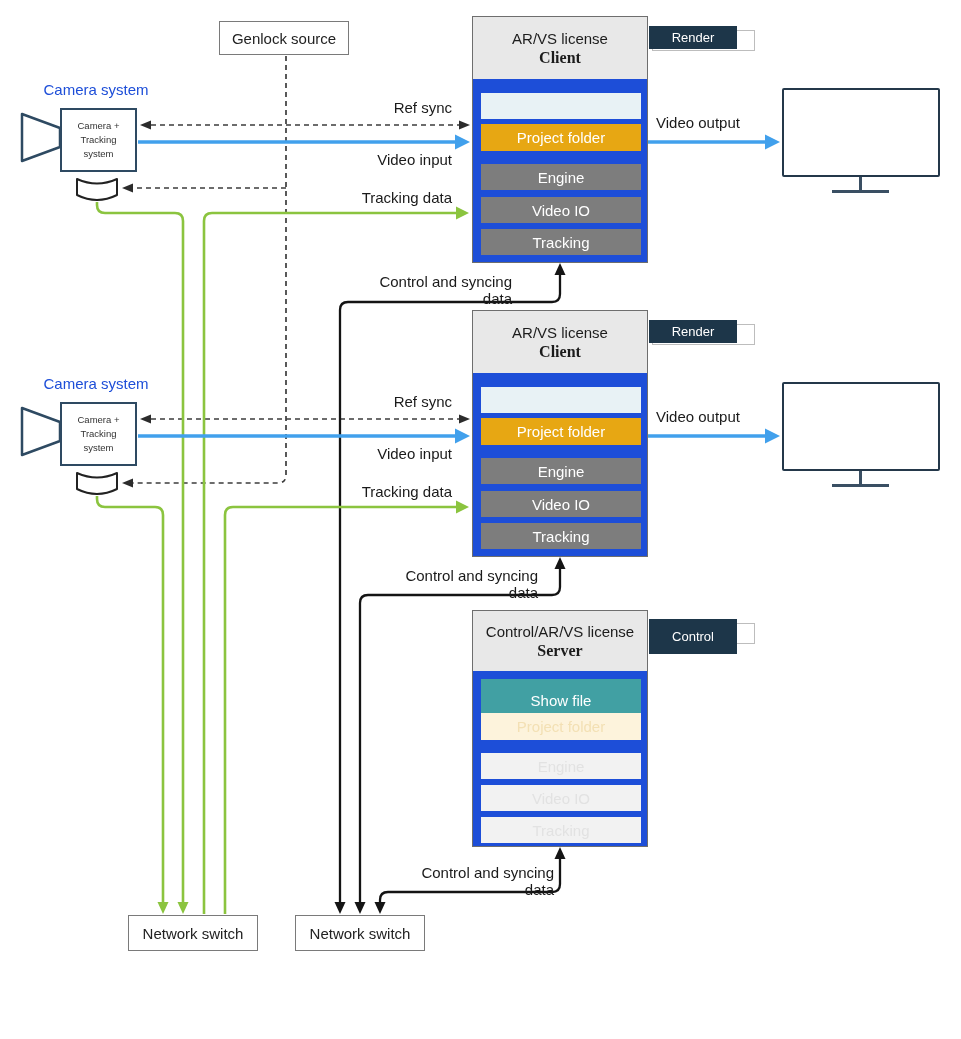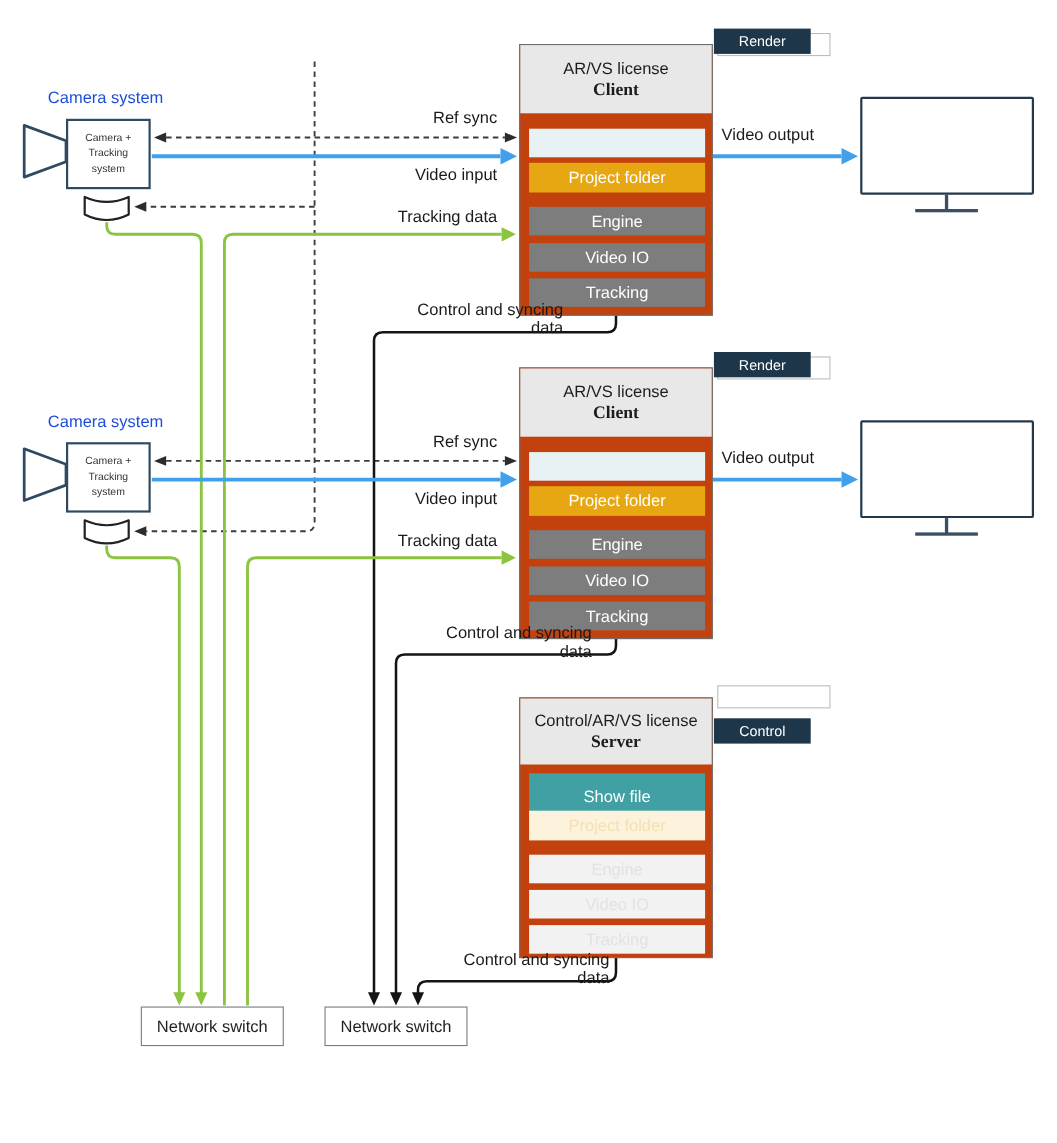--- a/index.html
+++ b/index.html
@@ -11,21 +11,21 @@
     --box-border:#6e6e6e; --line-black:#141414; --dashed:#3c3c3c;
   }
   *{box-sizing:border-box;margin:0;padding:0;}
   body{background:#fff;font-family:"Liberation Sans","DejaVu Sans",sans-serif;color:#1f1f1f;}
   #canvas{position:relative;width:961px;height:1039px;background:#fff;overflow:hidden;}
   #wires{position:absolute;left:0;top:0;width:961px;height:1039px;}
   .abs{position:absolute;}
   .simplebox{background:#fff;border:1px solid #7a7a7a;text-align:center;font-size:15px;color:#222;display:flex;align-items:center;justify-content:center;}
   .cam-label{font-size:15px;color:#1d4ed8;text-align:center;}
   .cam-body{background:#fff;border:2px solid var(--cam-border);display:flex;align-items:center;justify-content:center;text-align:center;font-size:9.5px;line-height:1.5;color:#333;white-space:pre-line;}
-  .node{background:#c2410c;border:1.5px solid var(--box-border);margin-top:24px;}
+  .node{background:#1d4ed8;border:1.5px solid var(--box-border);}
   .node-header{position:absolute;left:0;top:0;right:0;background:var(--header-bg);text-align:center;display:flex;flex-direction:column;justify-content:center;gap:2px;}
   .node-header .license{font-size:15px;color:#1c1c1c;}
   .node-header .role{font-size:16px;font-weight:bold;color:#1c1c1c;font-family:Liberation Serif, serif;}
   .mod{position:absolute;left:8px;width:160px;text-align:center;font-size:15px;display:flex;align-items:center;justify-content:center;}
   .mod.pale{background:var(--pale-blue);}
   .mod.folder{background:var(--orange);color:#fff;}
   .mod.gray{background:var(--gray-mod);color:#fff;}
   .mod.show{background:var(--teal);color:#fff;}
   .mod.folder-faded{background:var(--faded-folder-bg);color:var(--faded-folder-text);}
   .mod.gray-faded{background:var(--faded-gray-bg);color:var(--faded-gray-text);}
@@ -107,20 +107,23 @@
         <polygon points="560,263 554.5,275 565.5,275"></polygon>
         <polygon points="560,557 554.5,569 565.5,569"></polygon>
         <polygon points="560,847 554.5,859 565.5,859"></polygon>
         <polygon points="340,914 334.5,902 345.5,902"></polygon>
         <polygon points="360,914 354.5,902 365.5,902"></polygon>
         <polygon points="380,914 374.5,902 385.5,902"></polygon>
       </g>
     </g>
   </svg>
 
+  <div class="abs simplebox" style="left:219px;top:21px;width:130px;height:34px;">
+    <span>Genlock source</span>
+  </div>
 
   <div class="abs cam-label" style="left:26px;top:81px;width:140px;">Camera system</div>
   <div class="abs cam-body" style="left:60px;top:108px;width:77px;height:64px;">Camera +
 Tracking
 system</div>
 
   <div class="abs cam-label" style="left:26px;top:375px;width:140px;">Camera system</div>
   <div class="abs cam-body" style="left:60px;top:402px;width:77px;height:64px;">Camera +
 Tracking
 system</div>
@@ -158,21 +161,21 @@
       <div class="license">Control/AR/VS license</div>
       <div class="role">Server</div>
     </div>
     <div class="mod show" style="top:68px;height:43px;">Show file</div>
     <div class="mod folder-faded" style="top:102px;height:27px;">Project folder</div>
     <div class="mod gray-faded" style="top:142px;height:26px;">Engine</div>
     <div class="mod gray-faded" style="top:174px;height:26px;">Video IO</div>
     <div class="mod gray-faded" style="top:206px;height:26px;">Tracking</div>
   </div>
   <div class="abs tag-under" style="left:652px;top:623px;width:103px;height:21px;"></div>
-  <div class="abs tag" style="left:649px;top:653px;width:88px;height:23px;">Control</div>
+  <div class="abs tag" style="left:649px;top:619px;width:88px;height:35px;">Control</div>
 
   <div class="abs monitor-screen" style="left:782px;top:88px;width:158px;height:89px;"></div>
   <div class="abs monitor-neck" style="left:859px;top:177px;width:3px;height:14px;"></div>
   <div class="abs monitor-base" style="left:832px;top:190px;width:57px;height:3px;"></div>
 
   <div class="abs monitor-screen" style="left:782px;top:382px;width:158px;height:89px;"></div>
   <div class="abs monitor-neck" style="left:859px;top:471px;width:3px;height:14px;"></div>
   <div class="abs monitor-base" style="left:832px;top:484px;width:57px;height:3px;"></div>
 
   <div class="abs edge-label" style="left:352px;top:99px;width:100px;">Ref sync</div>

